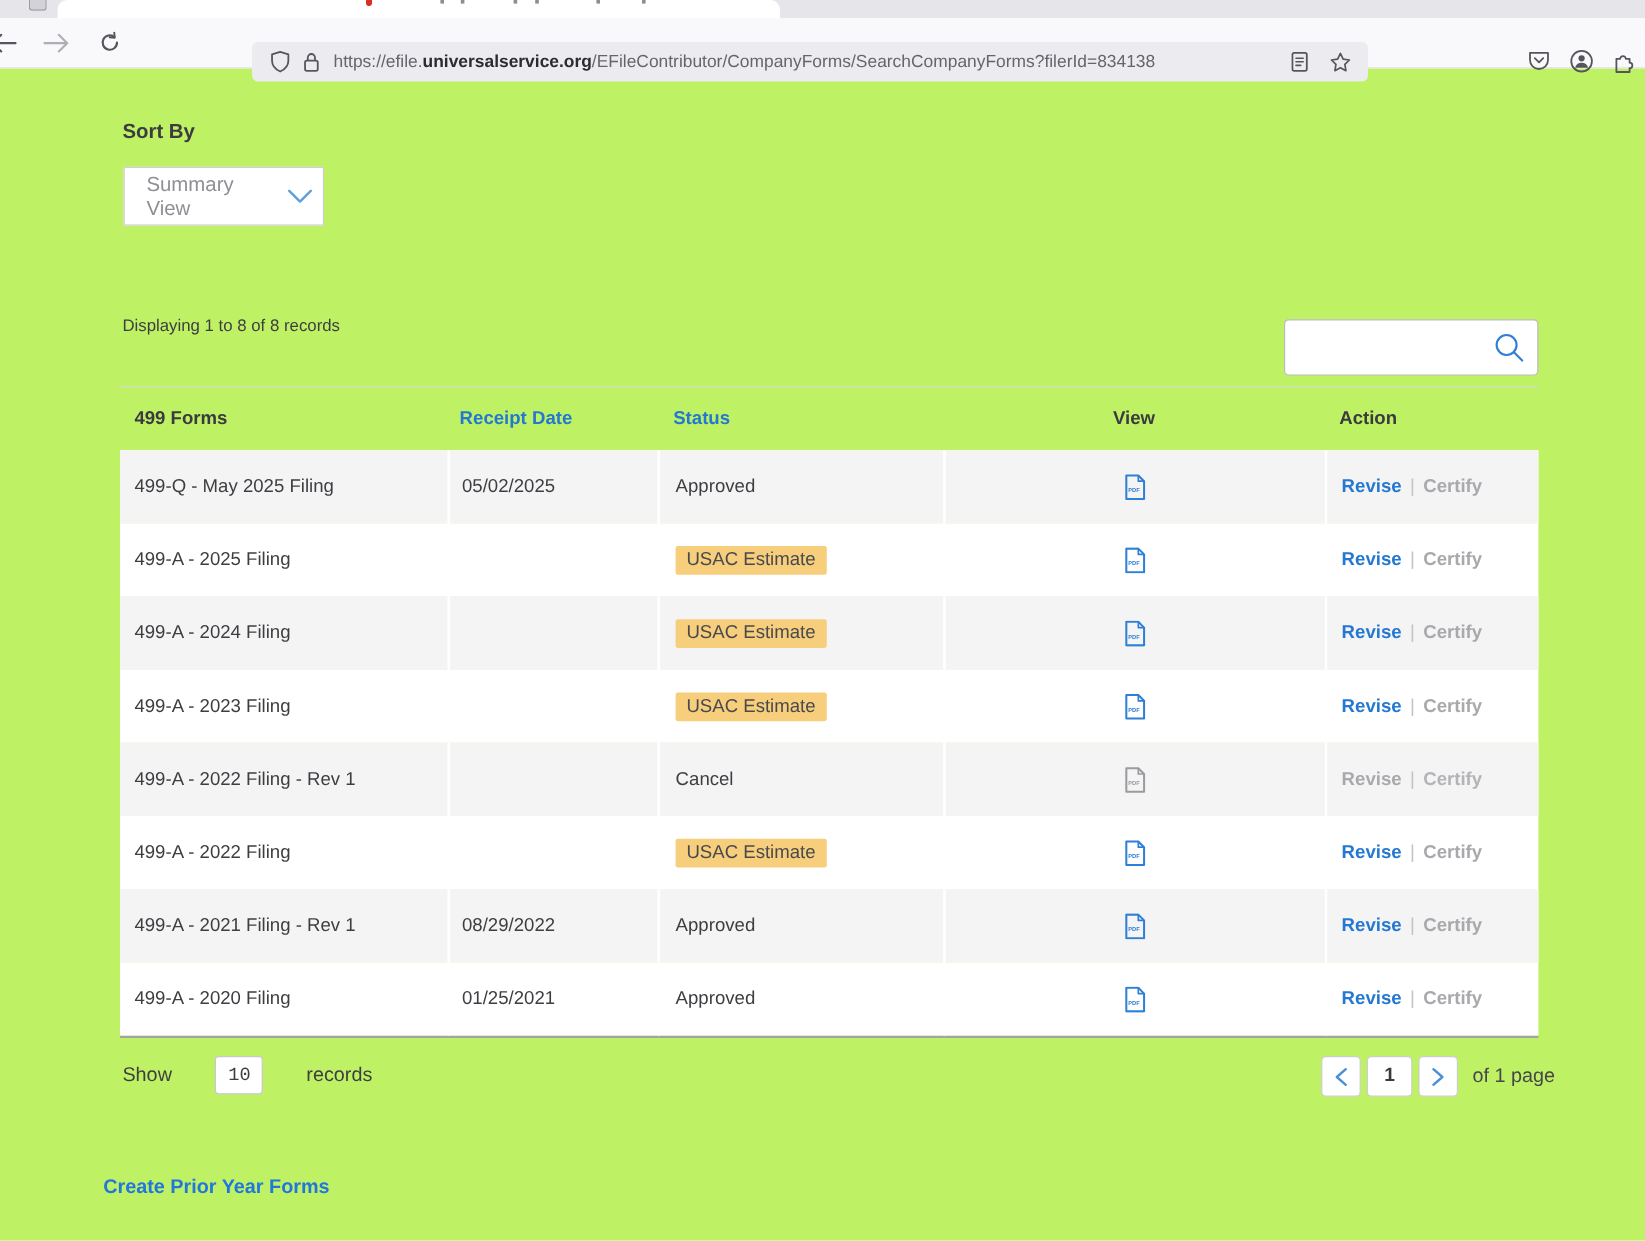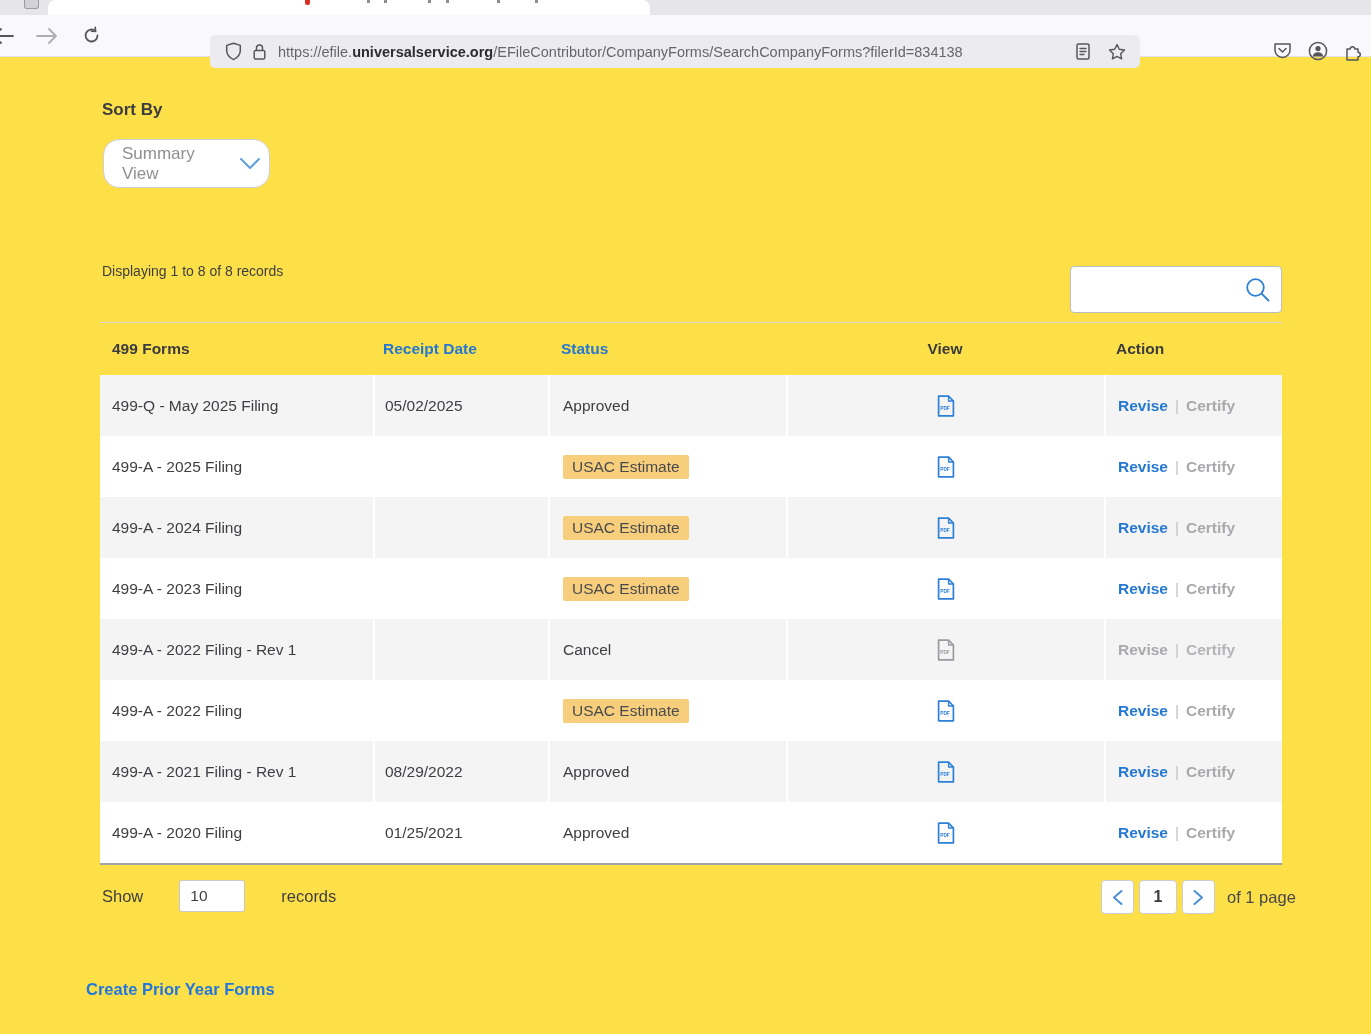--- a/index.html
+++ b/index.html
@@ -1,18 +1,18 @@
 <!DOCTYPE html>
 <html><head>
 <meta charset="utf-8">
 <style>
   * { margin:0; padding:0; box-sizing:border-box; }
   html,body { width:1371px; height:1034px; overflow:hidden; background:#fff;
     font-family:"Liberation Sans", sans-serif; color:#3e3e42; }
-  .stage { position:relative; width:1371px; height:1034px; background:#fde047; }
+  .stage { position:relative; width:1371px; height:1034px; background:#bef264; }
 
   
   .tabstrip { position:absolute; left:0; top:0; width:1371px; height:15px; background:#e6e6ea; }
   .active-tab { position:absolute; left:48px; top:0; width:602px; height:15px; background:#fff;
     border-radius:8px 8px 0 0; }
   .tab-mark { position:absolute; top:0; width:3px; height:3px; background:#8d8d93; }
   .tab-favicon-dot { position:absolute; left:305px; top:0; width:5px; height:5px; background:#d93025; border-radius:0 0 2px 2px; }
   .strip-btn { position:absolute; left:24px; top:0; width:15px; height:9px; background:#d2d2d8;
     border:1px solid #9b9ba1; border-top:none; border-radius:0 0 3px 3px; }
 
@@ -27,21 +27,21 @@
   .urlbar .u-icon { flex:0 0 auto; display:flex; align-items:center; justify-content:center; width:26px; }
   .url-text { font-size:14.5px; color:#65656b; white-space:nowrap; overflow:hidden; margin-left:6px; flex:1 1 auto; }
   .url-text b { color:#2c2c30; font-weight:700; }
   .urlbar-right { display:flex; align-items:center; gap:8px; margin-left:auto; }
   .chrome-right { position:absolute; right:8px; top:15px; height:42px; display:flex; align-items:center; gap:16px; }
   .cicon { display:flex; align-items:center; justify-content:center; }
 
   
   .sortby-label { position:absolute; left:102px; top:100px; font-size:17px; font-weight:600; color:#3c3c40; }
   .sort-dropdown { position:absolute; left:103px; top:139px; width:167px; height:49px; background:#fff;
-    border:1px solid #cfcfd3; border-radius:16px; display:flex; align-items:center; padding:0 14px 0 18px; cursor:pointer;gap:44px; }
+    border:1px solid #cfcfd3; border-radius:0; display:flex; align-items:center; padding:0 14px 0 18px; cursor:pointer;gap:44px; }
   .sort-dropdown .dd-value { font-size:17px; color:#8f8f95; flex:1; }
 
   .records-line { position:absolute; left:102px; top:263px; font-size:14px; color:#3e3e42; }
 
   .searchbox { position:absolute; left:1070px; top:266px; width:212px; height:47px; background:#fff;
     border:1px solid #bcbcc0; border-radius:4px; display:flex; align-items:center; padding:0 10px 0 12px; }
   .searchbox input { border:none; outline:none; flex:1; font-size:16px; font-family:inherit; color:#3e3e42; background:transparent; min-width:0; }
 
   
   .tablewrap { position:absolute; left:100px; top:322px; width:1182px; border-top:1px solid #d8d8d8;
@@ -64,22 +64,22 @@
   .pdf-link { color:#2e7fd6; cursor:pointer; display:inline-flex; }
   .revise { color:#2478d2; font-weight:600; cursor:pointer; }
   .sep { color:#c3c3c7; margin:0 7px; font-weight:400; }
   .certify { color:#a9a9ad; font-weight:600; cursor:pointer; }
   .trow.disabled .revise { color:#a9a9ad; }
   .trow.disabled .certify { color:#b4b4b8; }
   .trow.disabled .pdf-link { color:#9a9aa0; }
 
   
   .pager-left { position:absolute; left:102px; top:880px; display:flex; align-items:center; font-size:16.5px; color:#3e3e42;gap:24px; }
-  .pagesize-input { width:66px; height:32px; border:1px solid #c9c9cd; border-radius:3px; margin:0 12px;
-    font-size:15.5px; font-family:Liberation Sans, sans-serif; color:#3e3e42; padding-left:10px; outline:none; }
+  .pagesize-input { width:40px; height:32px; border:1px solid #c9c9cd; border-radius:3px; margin:0 12px;
+    font-size:15.5px; font-family:Liberation Mono, monospace; color:#3e3e42; padding-left:10px; outline:none; }
   .pager-right { position:absolute; left:1101px; top:880px; display:flex; align-items:center; }
   .pg-btn { width:33px; height:34px; background:#fff; border:1px solid #cdcdd1; border-radius:4px;
     display:flex; align-items:center; justify-content:center; cursor:pointer; }
   .pg-page { width:38px; height:34px; margin:0 5px; font-size:16px; font-weight:700; color:#3b3b3f; cursor:default; }
   .pg-label { font-size:16.5px; color:#47474b; margin-left:12px; }
 
   .footer-link { position:absolute; left:86px; top:980px; font-size:16.5px; font-weight:600; color:#2277dd; cursor:pointer; }
 </style>
 </head>
 <body>

